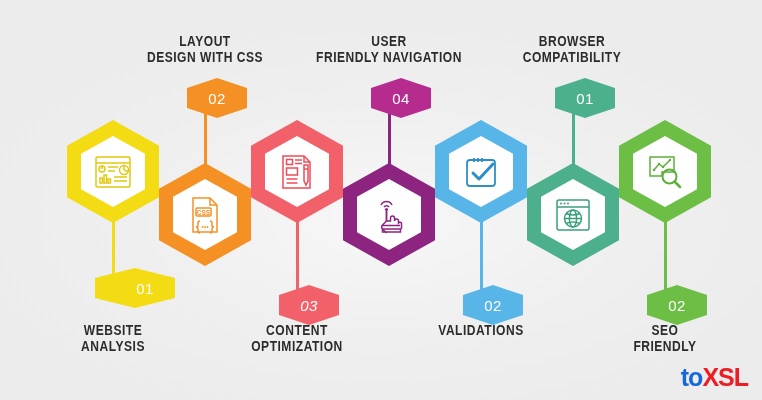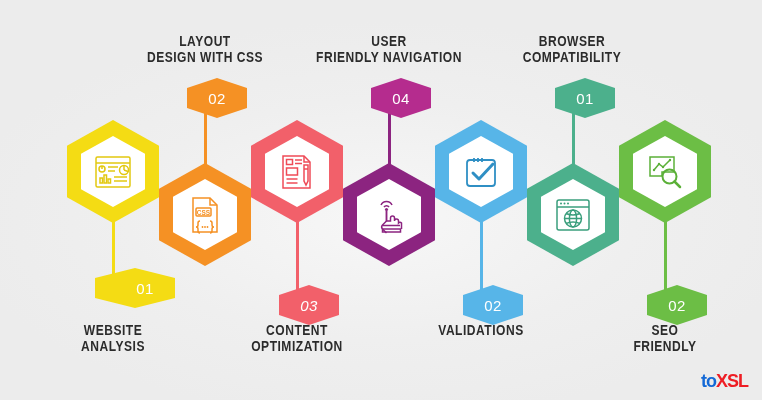--- a/index.html
+++ b/index.html
@@ -56,21 +56,21 @@
     font-size:14px;line-height:16px;letter-spacing:.6px;
     text-transform:uppercase;
     transform:scaleX(.86);
     white-space:pre-line;
   }
 
   
   .logo{
     position:absolute;right:14px;bottom:8px;
     font-family:"Liberation Sans",sans-serif;
-    font-weight:700;font-size:18px;letter-spacing:-1px;
+    font-weight:700;font-size:25px;letter-spacing:-1px;
   }
   .logo .to{color:#1469d6;}
   .logo .xsl{color:#ee1d24;}
 </style>
 </head>
 <body>
 
 <div class="stage">
 
   <div>

